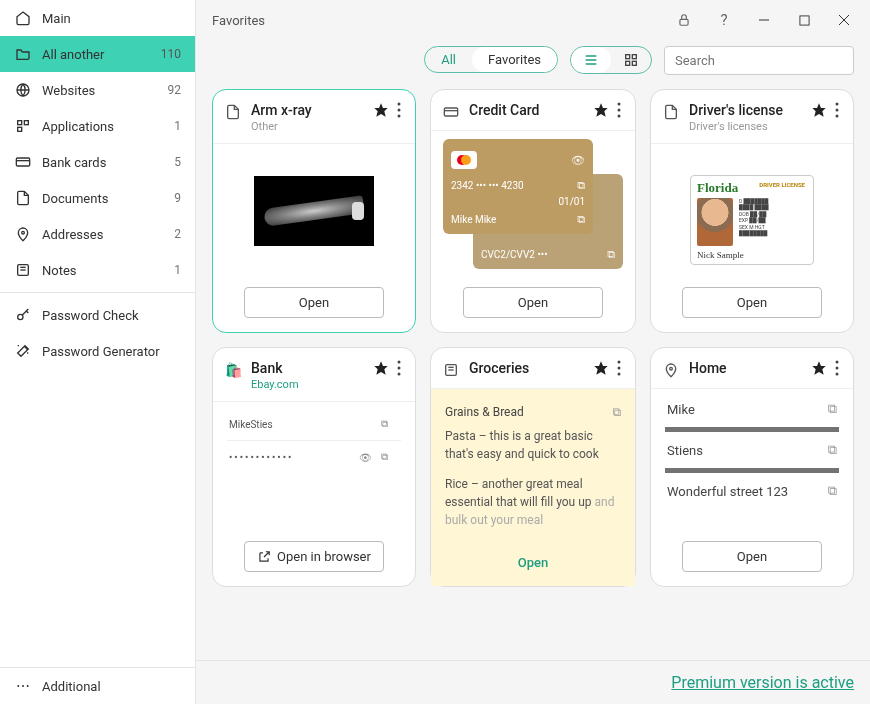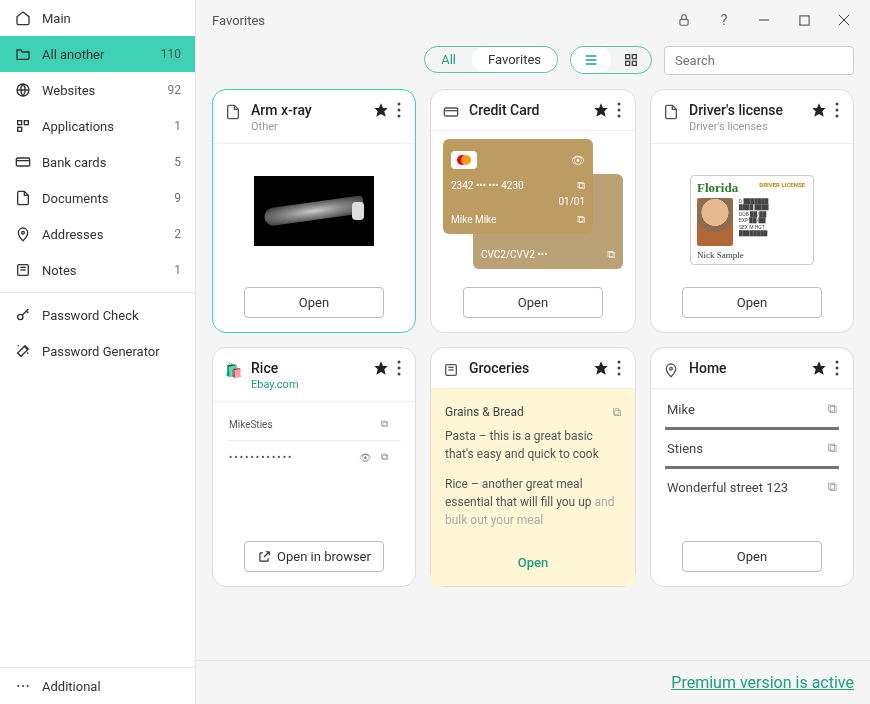--- a/index.html
+++ b/index.html
@@ -75,21 +75,21 @@
 .cred-row:last-child{border:none;}
 .cred-row .val { flex:1; }
 .cred-row .ico { width:18px; margin-left:4px; cursor:pointer; color:#888;}
 
 .note-body { background:#fff6d6; padding: 14px; font-size:12px; color:#555; line-height:1.5; width:100%; height:100%; display:flex; flex-direction:column;}
 .note-body .gtitle { display:flex; justify-content:space-between; margin-bottom:6px; color:#444;}
 .note-body p { margin-bottom:12px;}
 .note-body .fade { color:#aaa;}
 .note-open { text-align:center; color:#1d9e82; font-size:13px; margin-top:auto; cursor:pointer; font-weight:500;}
 
-.addr-row { width:100%; display:flex; align-items:center; padding:10px 2px; border-bottom:3px solid #737373; font-size:13px; color:#444;}
+.addr-row { width:100%; display:flex; align-items:center; padding:10px 2px; border-bottom:5px solid #737373; font-size:13px; color:#444;}
 .addr-row .val{flex:1;}
 .addr-row:last-child{border:none;}
 
 svg { display:block; }
 .dots { letter-spacing: 2px; }
 </style>
 </head>
 <body>
 
 <div class="sidebar">
@@ -395,21 +395,21 @@
           <button class="btn">
             <span>Open</span>
           </button>
         </div>
     </div>
 
     <div class="card">
       <div class="card-head">
         <span class="type-icon" style="font-size:14px">🛍️</span>
         <div class="titleblock">
-          <div class="ctitle">Rice</div>
+          <div class="ctitle">Bank</div>
           <div class="csub link">Ebay.com</div>
         </div>
         <span class="star">
             <svg width="16" height="16" viewBox="0 0 24 24" fill="#222">
               <polygon points="12 2 15 9 22 9 17 14 19 22 12 18 5 22 7 14 2 9 9 9"></polygon>
             </svg>
           </span>
         <span class="more">
             <svg width="4" height="16" viewBox="0 0 4 16" fill="#444">
               <circle cx="2" cy="2" r="1.5"></circle>

